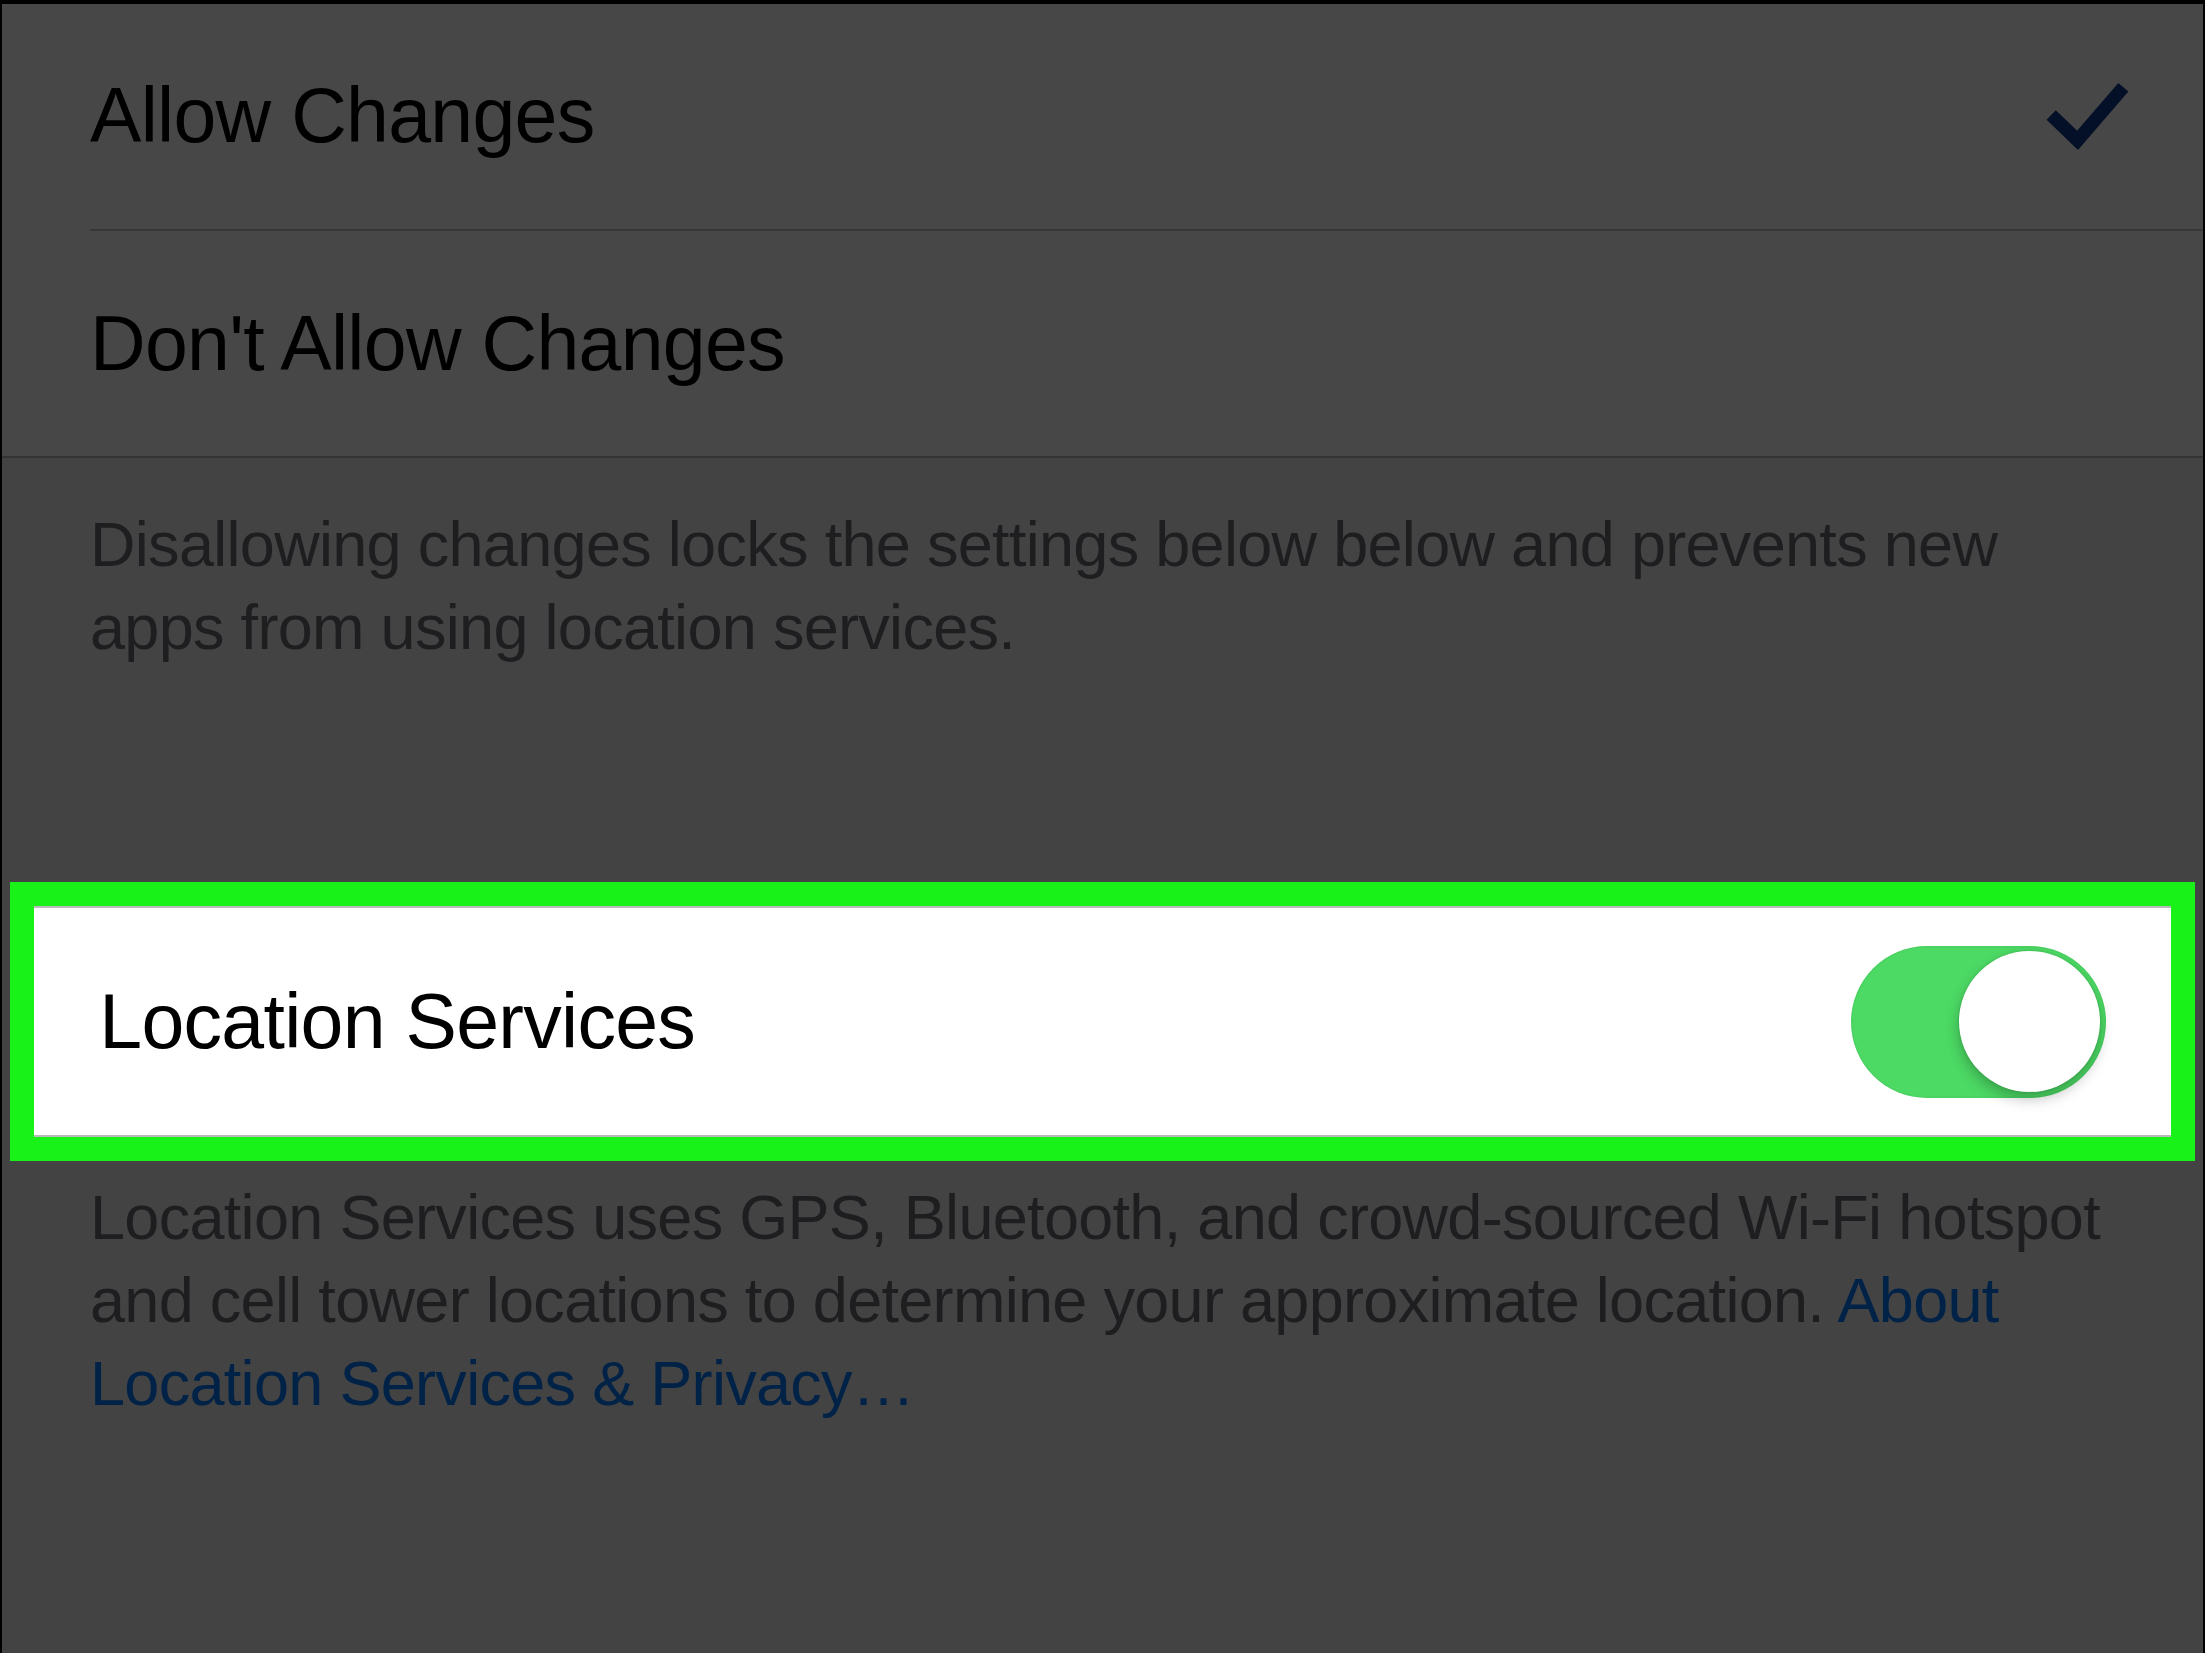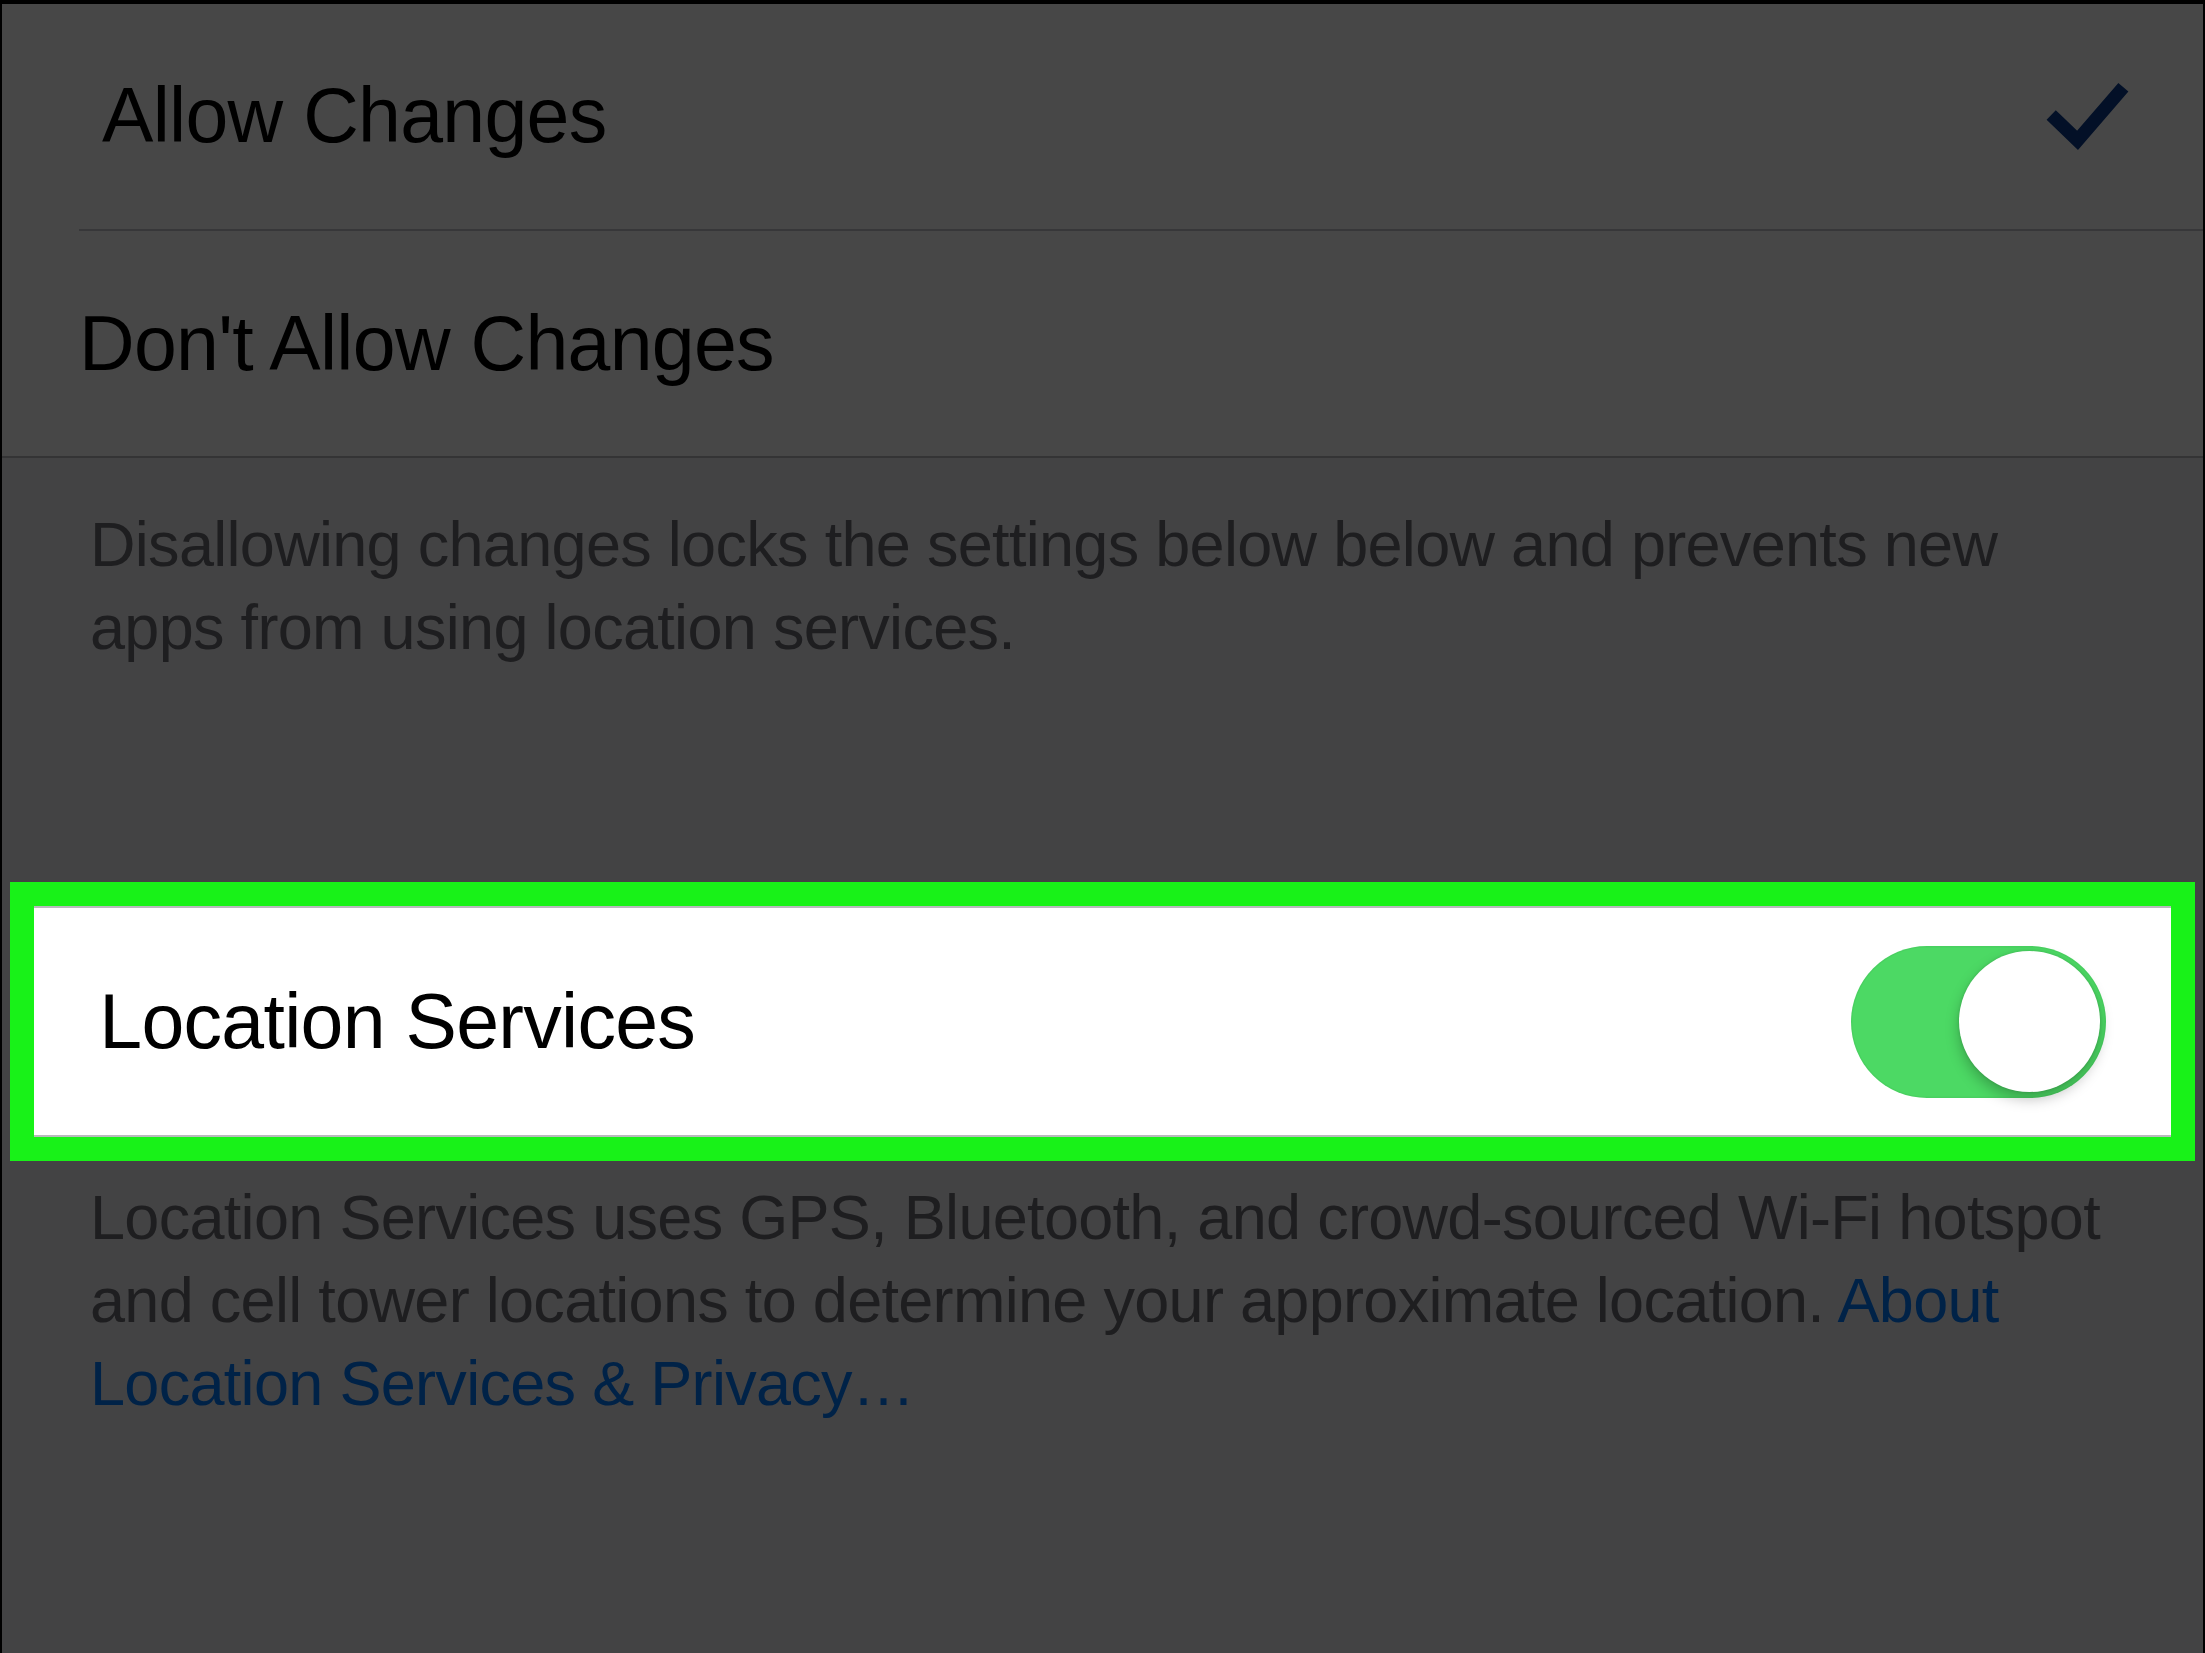--- a/index.html
+++ b/index.html
@@ -8,30 +8,29 @@
     font-family: -apple-system, "Helvetica Neue", Helvetica, Arial, sans-serif;
     background: #efeff4;
     position: relative;
   }
 
   
   .group-top {
     background: #ffffff;
     border-top: 2.8px solid #b9b9bd;
     border-bottom: 2.8px solid #b9b9bd;
-    padding-left: 12px;
   }
   .row {
     display: flex;
     align-items: center;
     justify-content: space-between;
     height: 227px;
     padding: 0 76px 0 90px;
   }
-  .row + .row { border-top: 2.1px solid #c7c7cc; margin-left: 67px; padding-left: 0; }
+  .row + .row { border-top: 2.1px solid #c7c7cc; margin-left: 90px; padding-left: 0; }
   .row-label {
     font-size: 77px;
     font-weight: 400;
     color: #000;
     letter-spacing: -0.7px;
   }
   .checkmark svg { width: 83px; height: 83px; display:block; }
 
   
   .footer-text {

